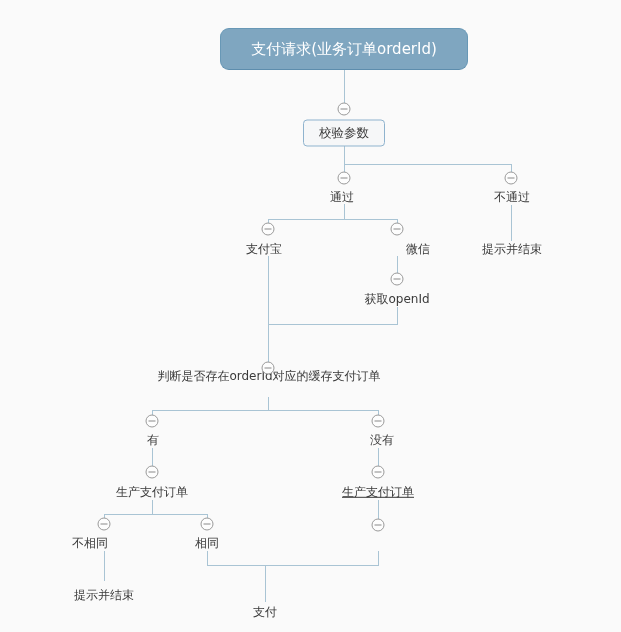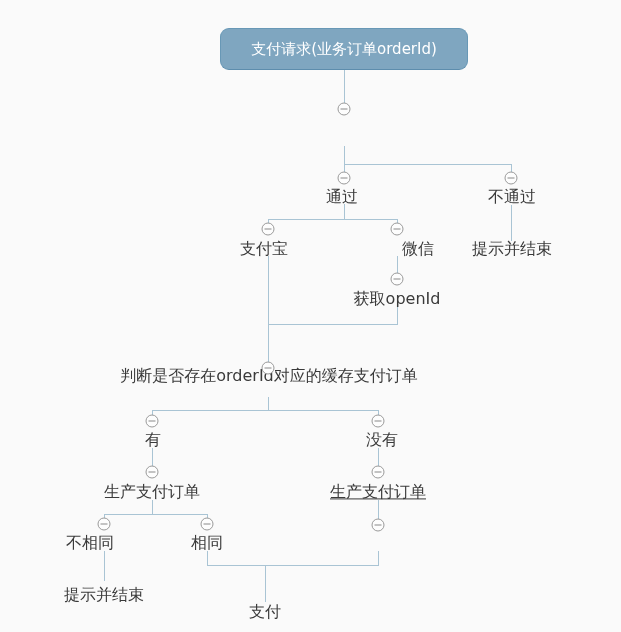--- a/index.html
+++ b/index.html
@@ -17,21 +17,21 @@
     position:absolute; width:13px; height:13px; box-sizing:border-box;
     border:1px solid #9A9A9A; border-radius:50%; background:#FDFDFD;
     transform:translate(-50%,-50%);
     display:flex; align-items:center; justify-content:center;
     cursor:pointer; z-index:3;
   }
   .collapse::after { content:""; display:block; width:7px; height:1px; background:#8A8A8A; }
   
   .label {
     position:absolute; transform:translate(-50%,-50%);
-    font-size:16px; color:#3A3A3A; white-space:nowrap; z-index:2;
+    font-size:12px; color:#3A3A3A; white-space:nowrap; z-index:2;
     cursor:default; line-height:1.2;
   }
   
   .root-node {
     position:absolute; left:220px; top:28px; width:248px; height:42px;
     box-sizing:border-box; background:#7FA6C0; border:1px solid #6898B6;
     border-bottom-color:#5D8DAD; border-radius:9px;
     display:flex; align-items:center; justify-content:center;
     color:#FFFFFF; font-size:15px; z-index:2; cursor:default;
   }
@@ -89,20 +89,21 @@
   <div class="collapse" style="left:268px; top:368px;"></div>
   <div class="collapse" style="left:152px; top:421px;"></div>
   <div class="collapse" style="left:378px; top:421px;"></div>
   <div class="collapse" style="left:152px; top:472px;"></div>
   <div class="collapse" style="left:104px; top:524px;"></div>
   <div class="collapse" style="left:207px; top:524px;"></div>
   <div class="collapse" style="left:378px; top:472px;"></div>
   <div class="collapse" style="left:378px; top:525px;"></div>
 
   <div class="root-node">支付请求(业务订单orderId)</div>
+  <div class="box-node">校验参数</div>
 
   <div class="label" style="left:342px; top:197px;">通过</div>
   <div class="label" style="left:512px; top:197px;">不通过</div>
   <div class="label" style="left:264px; top:249px;">支付宝</div>
   <div class="label" style="left:418px; top:249px;">微信</div>
   <div class="label" style="left:512px; top:249px;">提示并结束</div>
   <div class="label" style="left:397px; top:299px;">获取openId</div>
   <div class="label" style="left:269px; top:376px;">判断是否存在orderId对应的缓存支付订单</div>
   <div class="label" style="left:153px; top:440px;">有</div>
   <div class="label" style="left:382px; top:440px;">没有</div>

